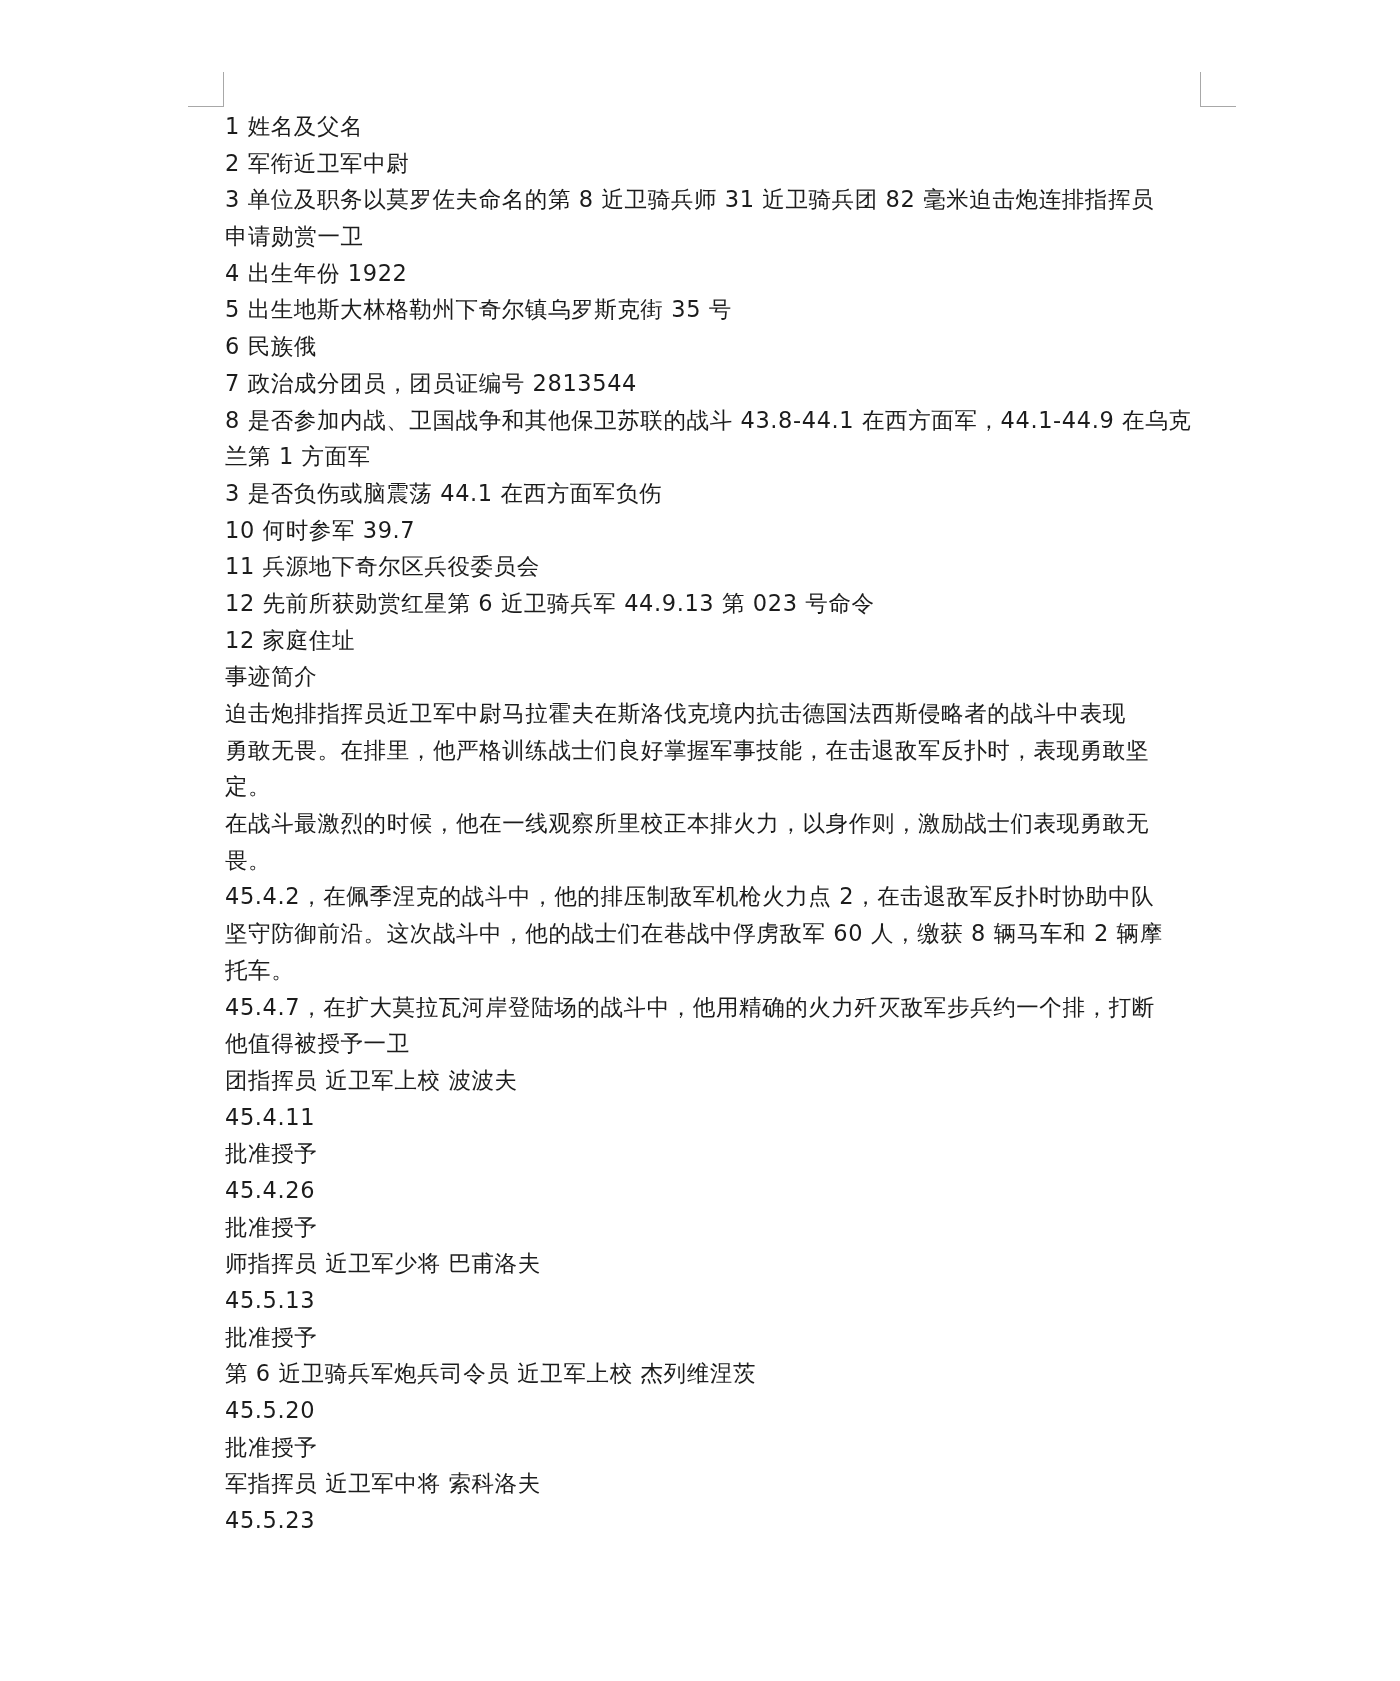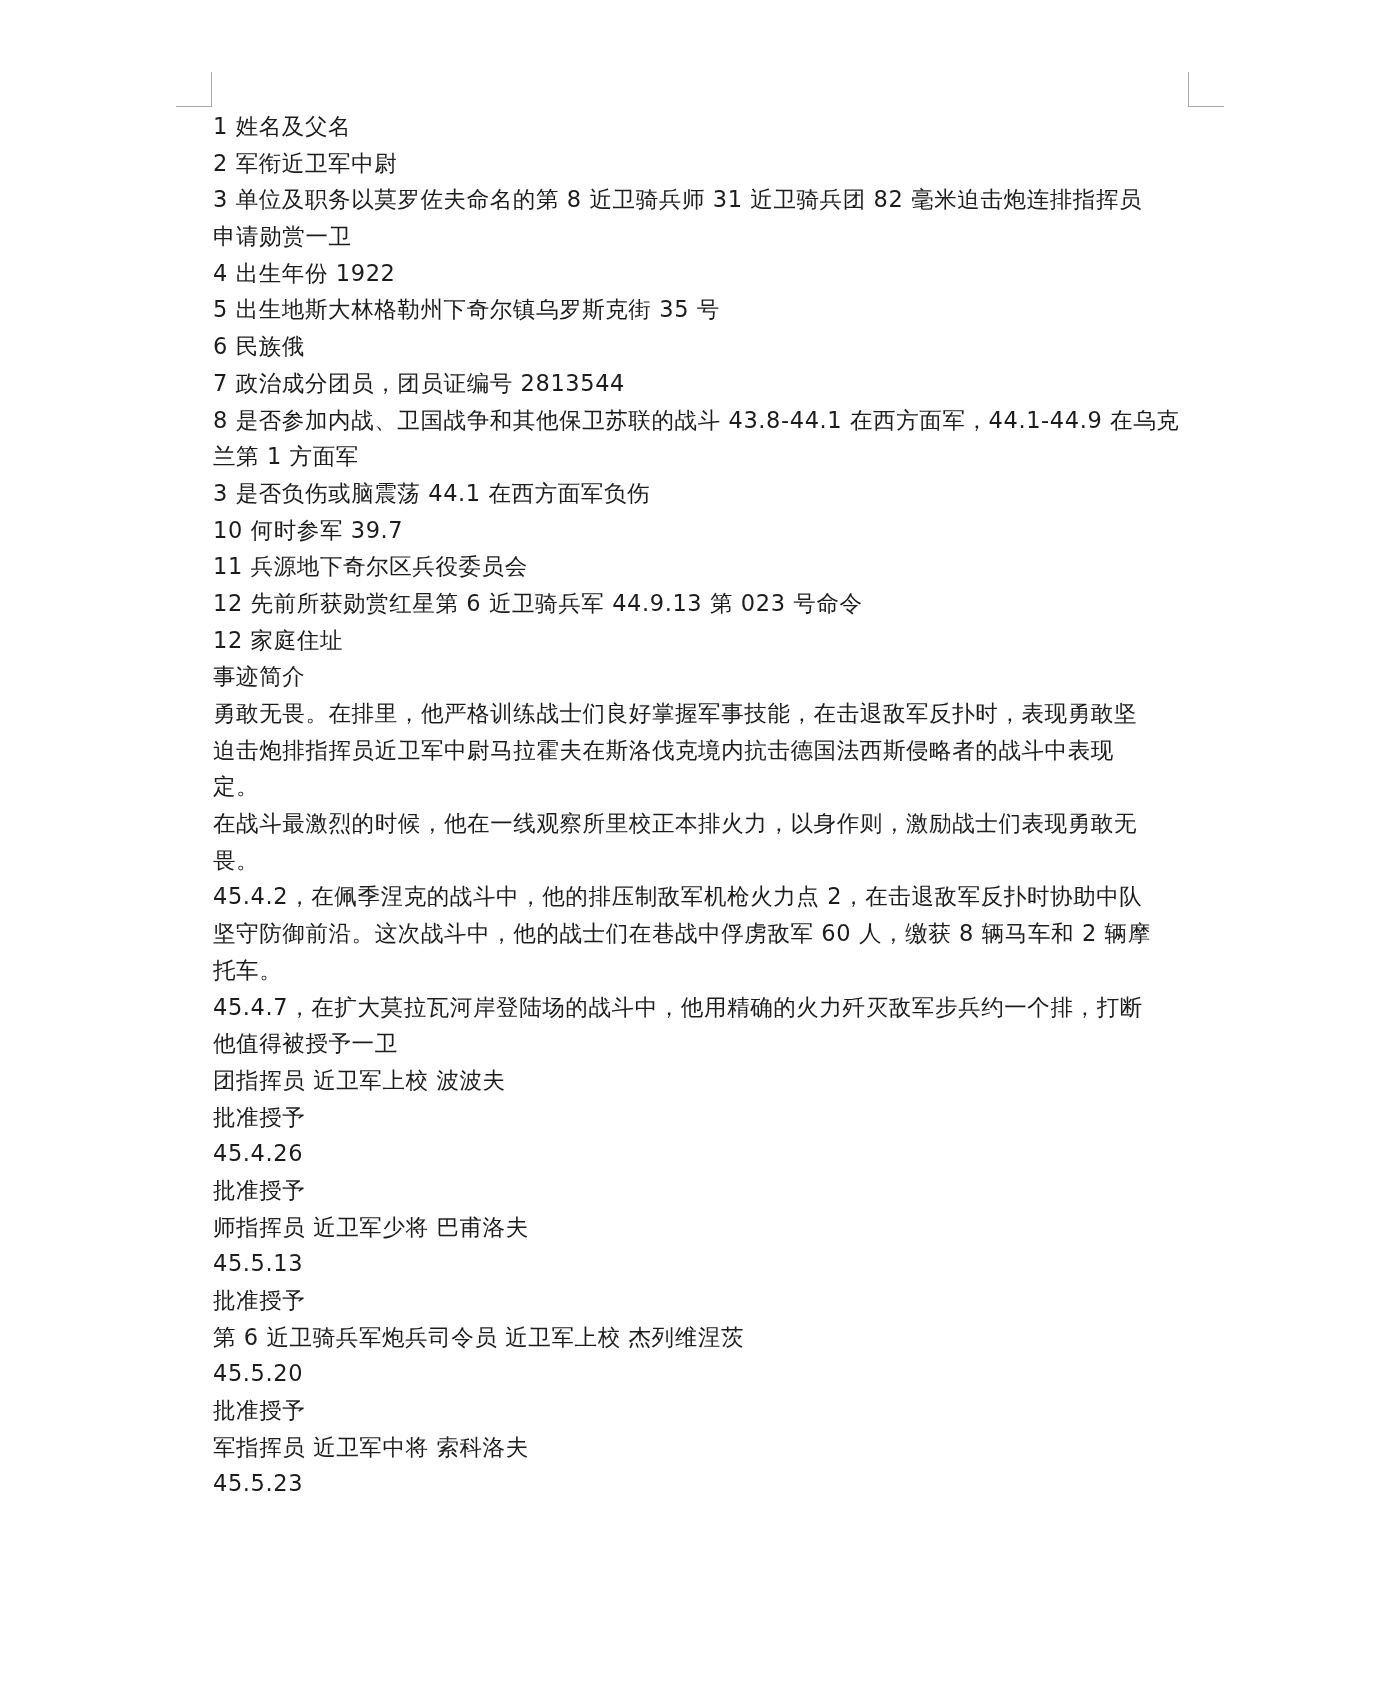--- a/index.html
+++ b/index.html
@@ -10,21 +10,21 @@
     body {
       width: 1400px;
       height: 1681px;
       position: relative;
       overflow: hidden;
       font-family: "DejaVu Sans", "Liberation Sans", sans-serif;
       color: #1c1c1c;
     }
     .page {
       position: absolute;
-      left: 0;
+      left: 12px;
       top: 0;
       width: 1116px;
       height: 1681px;
       background: #ffffff;
     }
     .corner {
       position: absolute;
       border-color: #a8a8a8;
       border-style: solid;
       border-width: 0;
@@ -79,36 +79,37 @@
     <div class="line">8 是否参加内战、卫国战争和其他保卫苏联的战斗 43.8-44.1 在西方面军，44.1-44.9 在乌克</div>
     <div class="line">兰第 1 方面军</div>
     <div class="line">3 是否负伤或脑震荡 44.1 在西方面军负伤</div>
     <div class="line">10 何时参军 39.7</div>
     <div class="line">11 兵源地下奇尔区兵役委员会</div>
     <div class="line">12 先前所获勋赏红星第 6 近卫骑兵军 44.9.13 第 023 号命令</div>
     <div class="line">12 家庭住址</div>
 
     <div class="line">事迹简介</div>
 
+    <div class="line">迫击炮排指挥员近卫军中尉马拉霍夫在斯洛伐克境内抗击德国法西斯侵略者的战斗中表现</div>
     <div class="line">勇敢无畏。在排里，他严格训练战士们良好掌握军事技能，在击退敌军反扑时，表现勇敢坚</div>
-    <div class="line">迫击炮排指挥员近卫军中尉马拉霍夫在斯洛伐克境内抗击德国法西斯侵略者的战斗中表现</div>
     <div class="line">定。</div>
 
     <div class="line">在战斗最激烈的时候，他在一线观察所里校正本排火力，以身作则，激励战士们表现勇敢无</div>
     <div class="line">畏。</div>
 
     <div class="line">45.4.2，在佩季涅克的战斗中，他的排压制敌军机枪火力点 2，在击退敌军反扑时协助中队</div>
     <div class="line">坚守防御前沿。这次战斗中，他的战士们在巷战中俘虏敌军 60 人，缴获 8 辆马车和 2 辆摩</div>
     <div class="line">托车。</div>
 
     <div class="line">45.4.7，在扩大莫拉瓦河岸登陆场的战斗中，他用精确的火力歼灭敌军步兵约一个排，打断</div>
 
     <div class="line">他值得被授予一卫</div>
 
     <div class="line">团指挥员  近卫军上校  波波夫</div>
+    <div class="line">45.4.11</div>
 
     <div class="line">批准授予</div>
     <div class="line">45.4.26</div>
 
     <div class="line">批准授予</div>
     <div class="line">师指挥员  近卫军少将  巴甫洛夫</div>
     <div class="line">45.5.13</div>
 
     <div class="line">批准授予</div>
     <div class="line">第 6 近卫骑兵军炮兵司令员  近卫军上校  杰列维涅茨</div>

